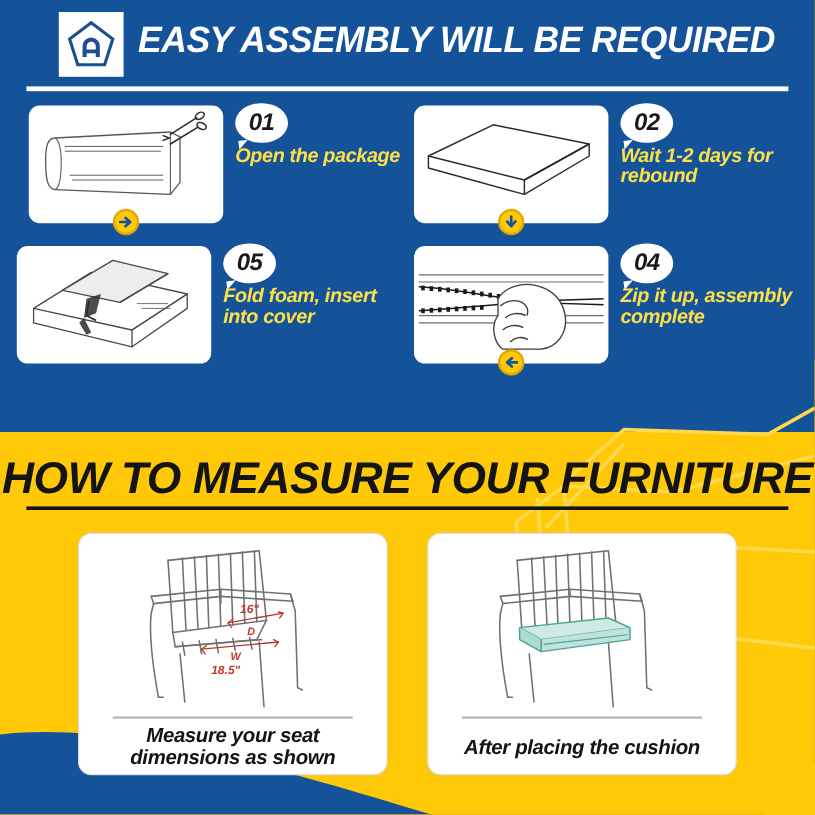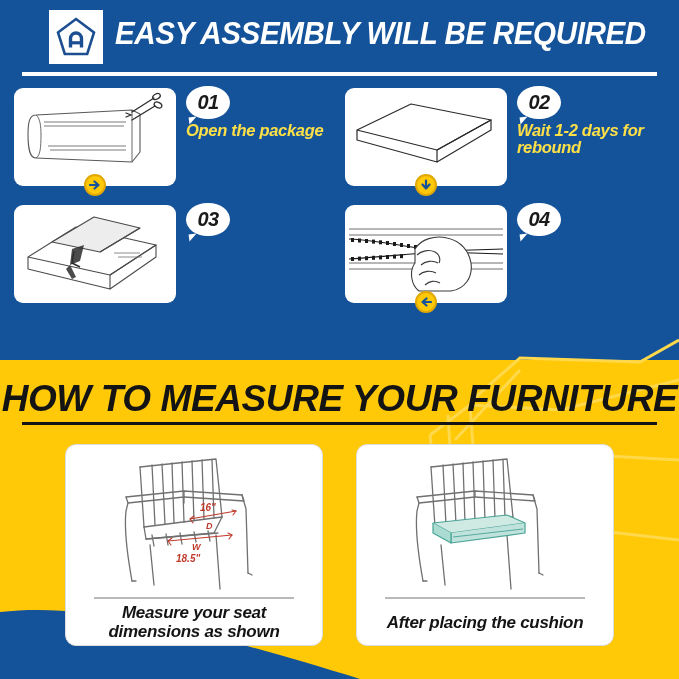--- a/index.html
+++ b/index.html
@@ -55,21 +55,21 @@
   }
 
   
   .steps{
     position:absolute;left:0;top:86px;width:679px;height:225px;
   }
   .step{
     position:absolute;
     width:330px;height:108px;
   }
-  .step.s1{left:14px;top:0px;}
+  .step.s1{left:24px;top:0px;}
   .step.s2{left:345px;top:0px;}
   .step.s3{left:14px;top:117px;}
   .step.s4{left:345px;top:117px;}
 
   .step-card{
     position:absolute;left:0;top:2px;
     width:162px;height:98px;
     background:#ffffff;
     border-radius:9px;
   }
@@ -272,22 +272,23 @@
               <path d="M56,60 L62,72 L58,74 L52,64 Z" opacity="0.85"></path>
             </g>
             <g fill="none" stroke="#6e6e6e" stroke-width="0.8">
               <path d="M100,48 H126"></path>
                 <path d="M104,52 H128"></path>
             </g>
           </svg>
         </div>
         <div class="step-text">
           <div class="num-bubble">
-            <span class="num-text">03</span>
-          </div>
+            <span class="num-text">05</span>
+          </div>
+          <div class="step-label">Fold foam, insert into cover</div>
         </div>
       </div>
 
       <div class="step s4">
         <div class="step-card">
           <svg class="step-art" viewBox="0 0 162 98">
             <g fill="none" stroke="#6e6e6e" stroke-width="1">
               <path d="M4,24 H158"></path>
                 <path d="M4,30 H158"></path>
               <path d="M4,58 H158"></path>
@@ -328,20 +329,21 @@
           <div class="arrow-badge" style="left:70px;top:86px;">
             <svg width="12" height="12" viewBox="0 0 12 12">
               <path d="M11,6 H4 M6.5,2.5 L2.5,6 L6.5,9.5" fill="none" stroke="#14529a" stroke-width="2.2" stroke-linecap="round" stroke-linejoin="round"></path>
             </svg>
           </div>
         </div>
         <div class="step-text">
           <div class="num-bubble">
             <span class="num-text">04</span>
           </div>
+          <div class="step-label">Zip it up, assembly complete</div>
         </div>
       </div>
 
     </div>
   </div>
 
   <div class="yellow-section">
 
     <svg class="watermark" viewBox="0 0 679 369" preserveAspectRatio="none">
       <g fill="none" stroke="#ffd94b" stroke-width="3">

